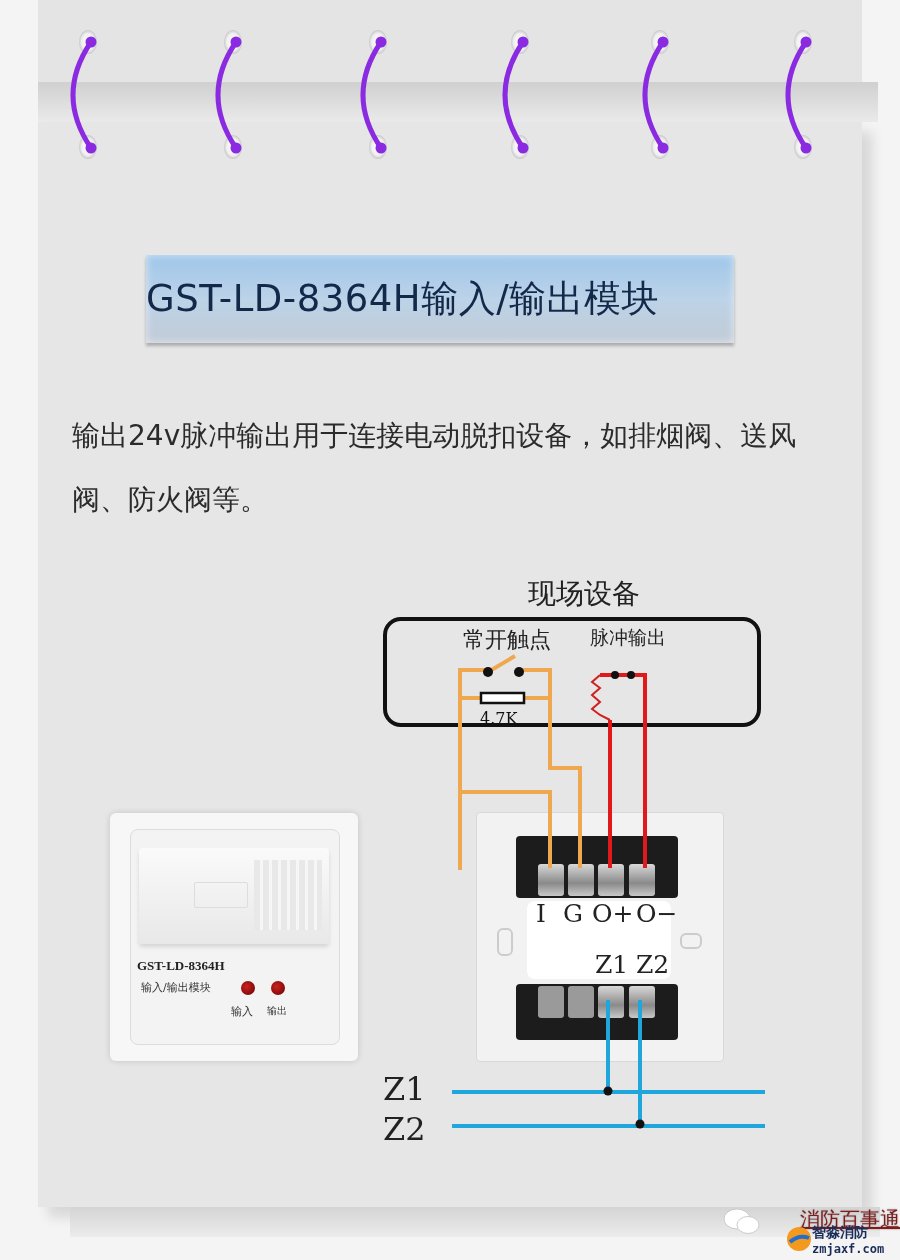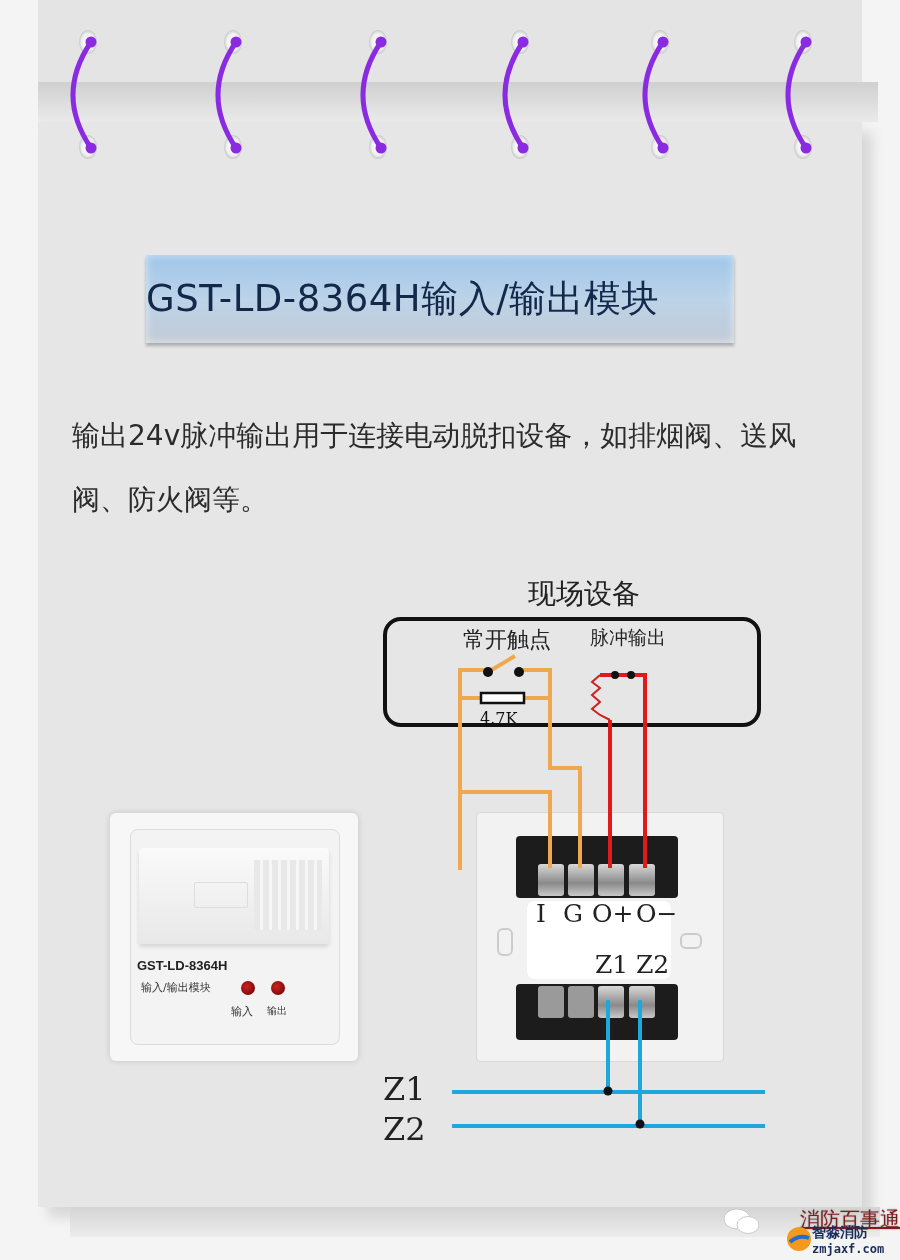--- a/index.html
+++ b/index.html
@@ -106,21 +106,21 @@
 <div class="field-box"></div>
 <div class="lbl" style="left:463px;top:625px;font-size:22px;">常开触点</div>
 <div class="lbl" style="left:590px;top:625px;font-size:19px;">脉冲输出</div>
 
 <div class="device">
   <div class="device-inner">
     <div class="device-cover">
       <div style="position:absolute;left:55px;top:34px;width:52px;height:24px;border:1px solid #ddd;border-radius:2px;"></div>
       <div style="position:absolute;left:115px;top:12px;width:68px;height:70px;background:repeating-linear-gradient(90deg,#e8e8e8 0 6px,#f6f6f6 6px 9px);"></div>
     </div>
-    <div style="position:absolute;left:6px;top:128px;font-family:Liberation Sans, sans-serif;font-weight:bold;font-size:13px;color:#222;">GST-LD-8364H</div>
+    <div style="position:absolute;left:6px;top:128px;font-family:Liberation Serif, serif;font-weight:bold;font-size:13px;color:#222;">GST-LD-8364H</div>
     <div style="position:absolute;left:10px;top:150px;font-size:11px;color:#333;">输入/输出模块</div>
     <div class="led" style="left:110px;top:151px;"></div>
     <div class="led" style="left:140px;top:151px;"></div>
     <div style="position:absolute;left:100px;top:174px;font-size:11px;color:#333;">输入</div>
     <div style="position:absolute;left:136px;top:174px;font-size:10px;color:#333;">输出</div>
   </div>
 </div>
 
 <div class="backplate">
   <div style="position:absolute;left:50px;top:88px;width:144px;height:78px;background:#fff;border-radius:8px;"></div>

